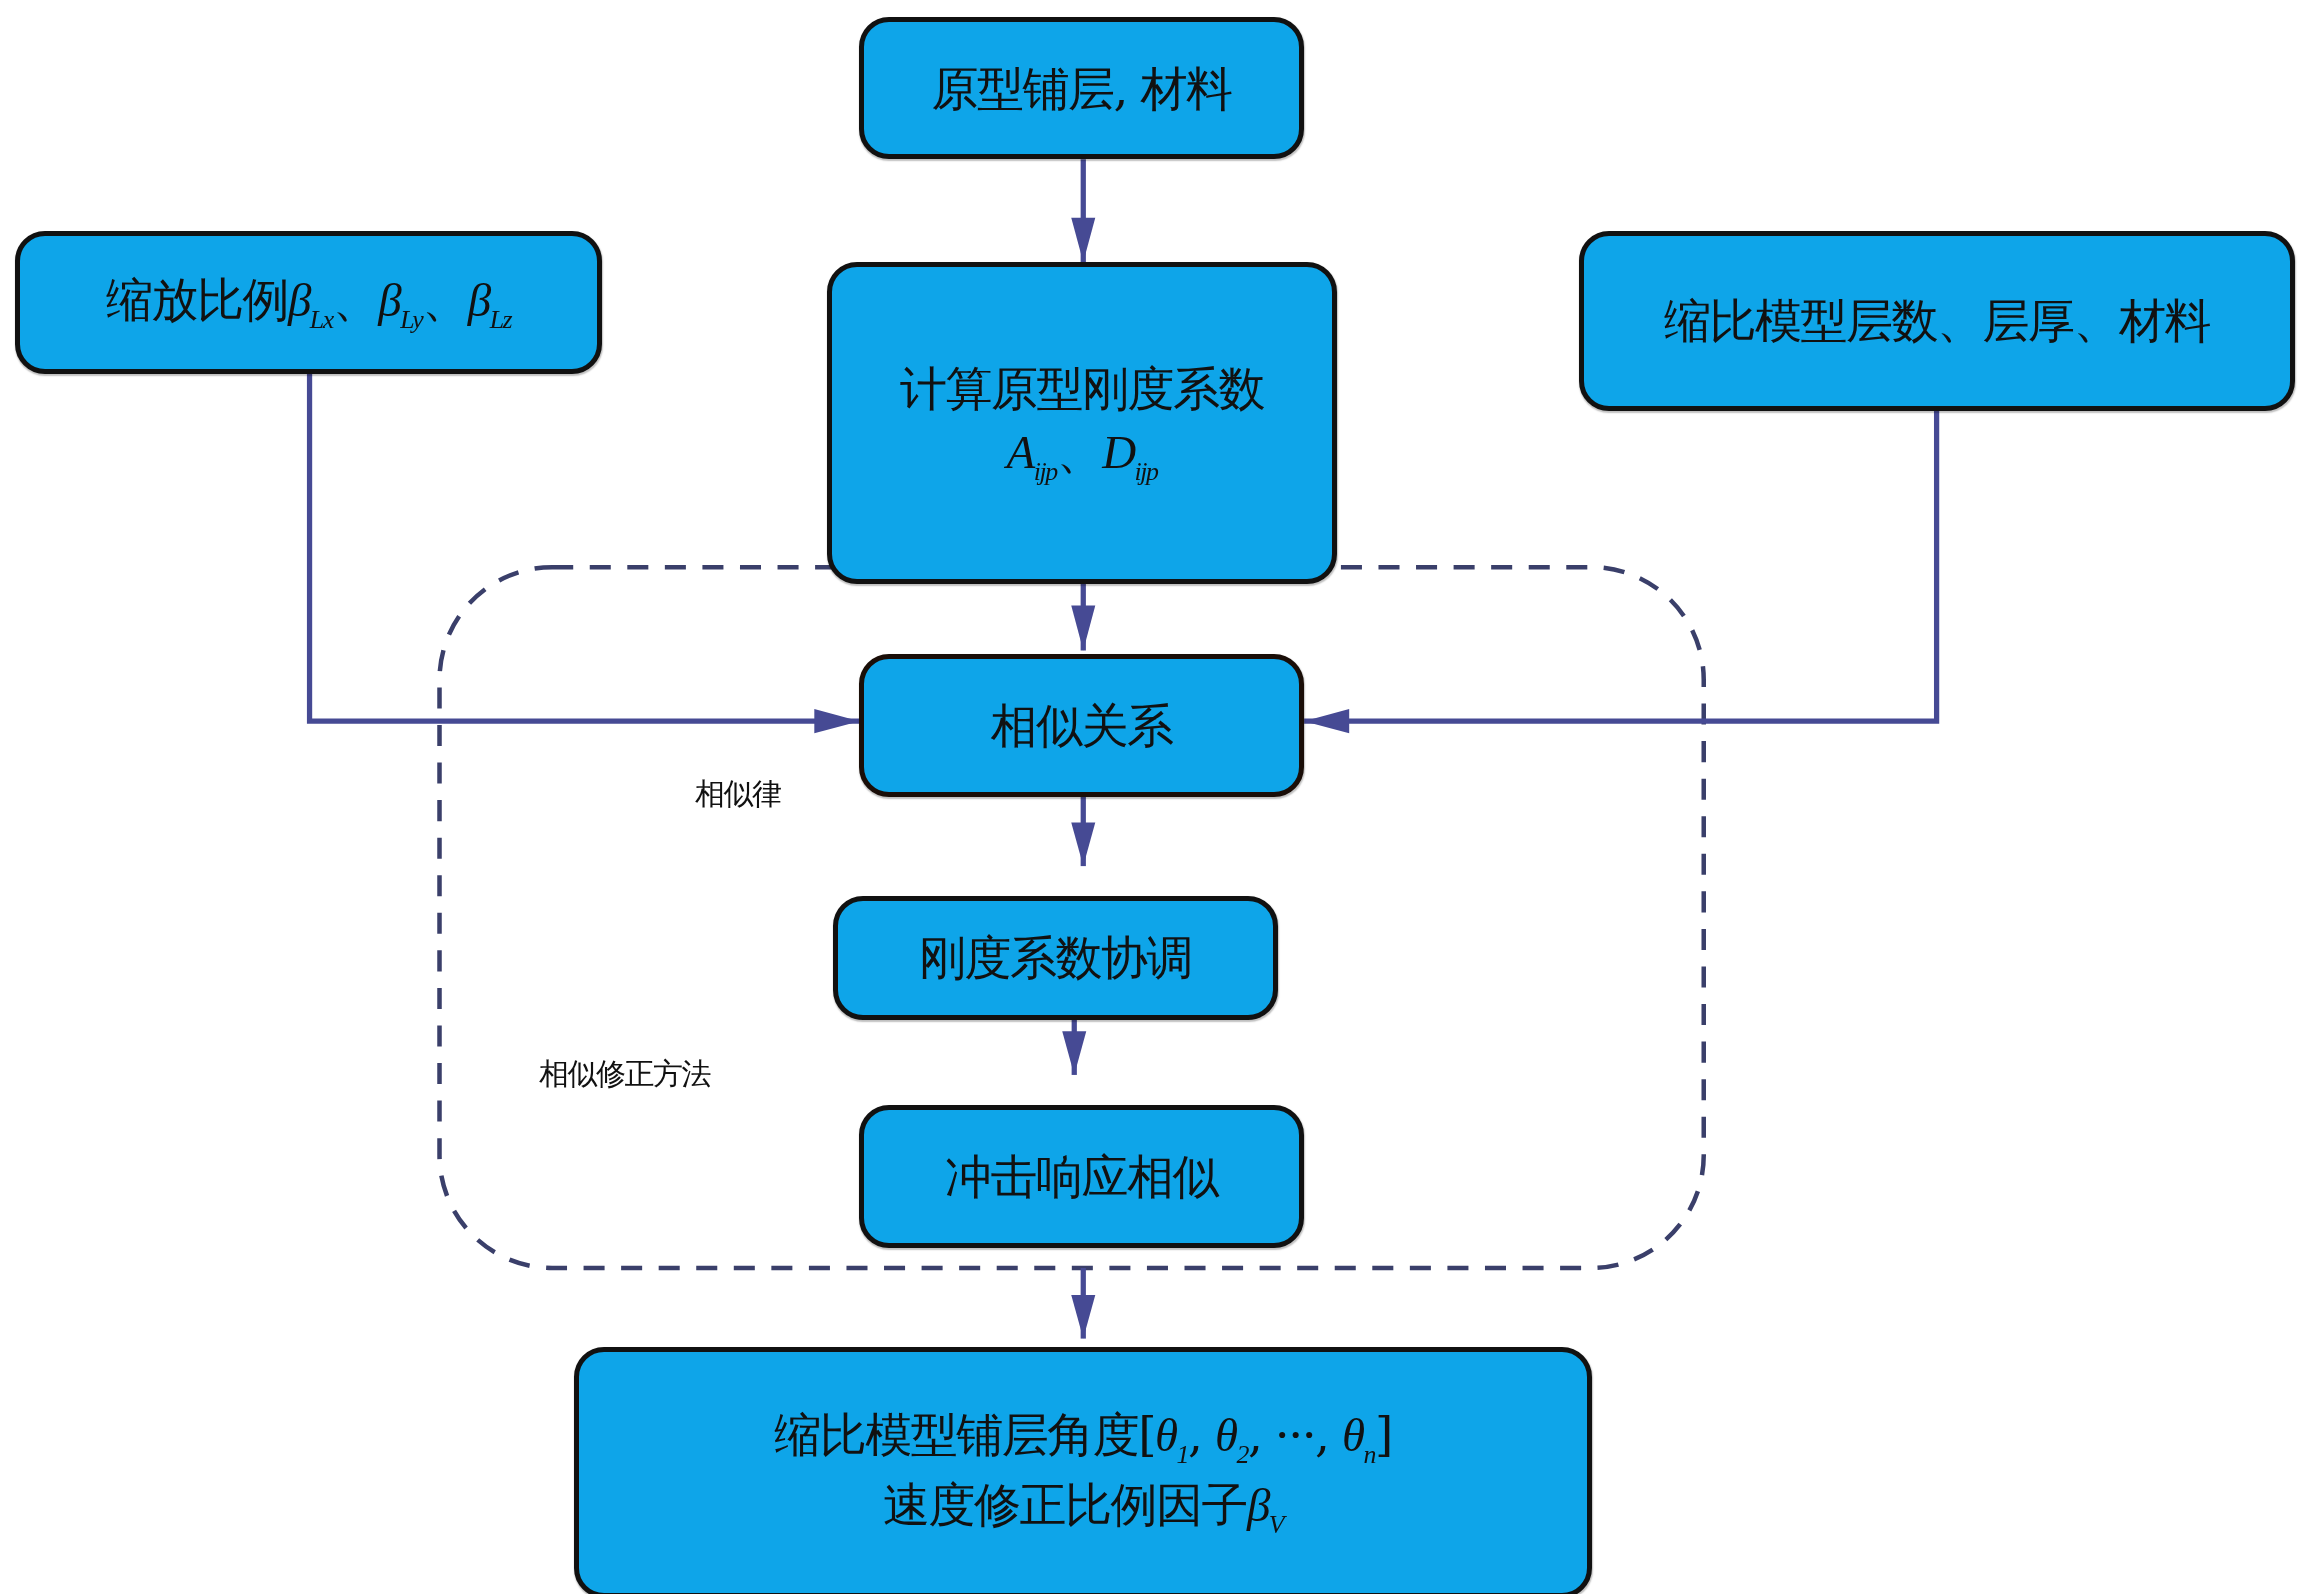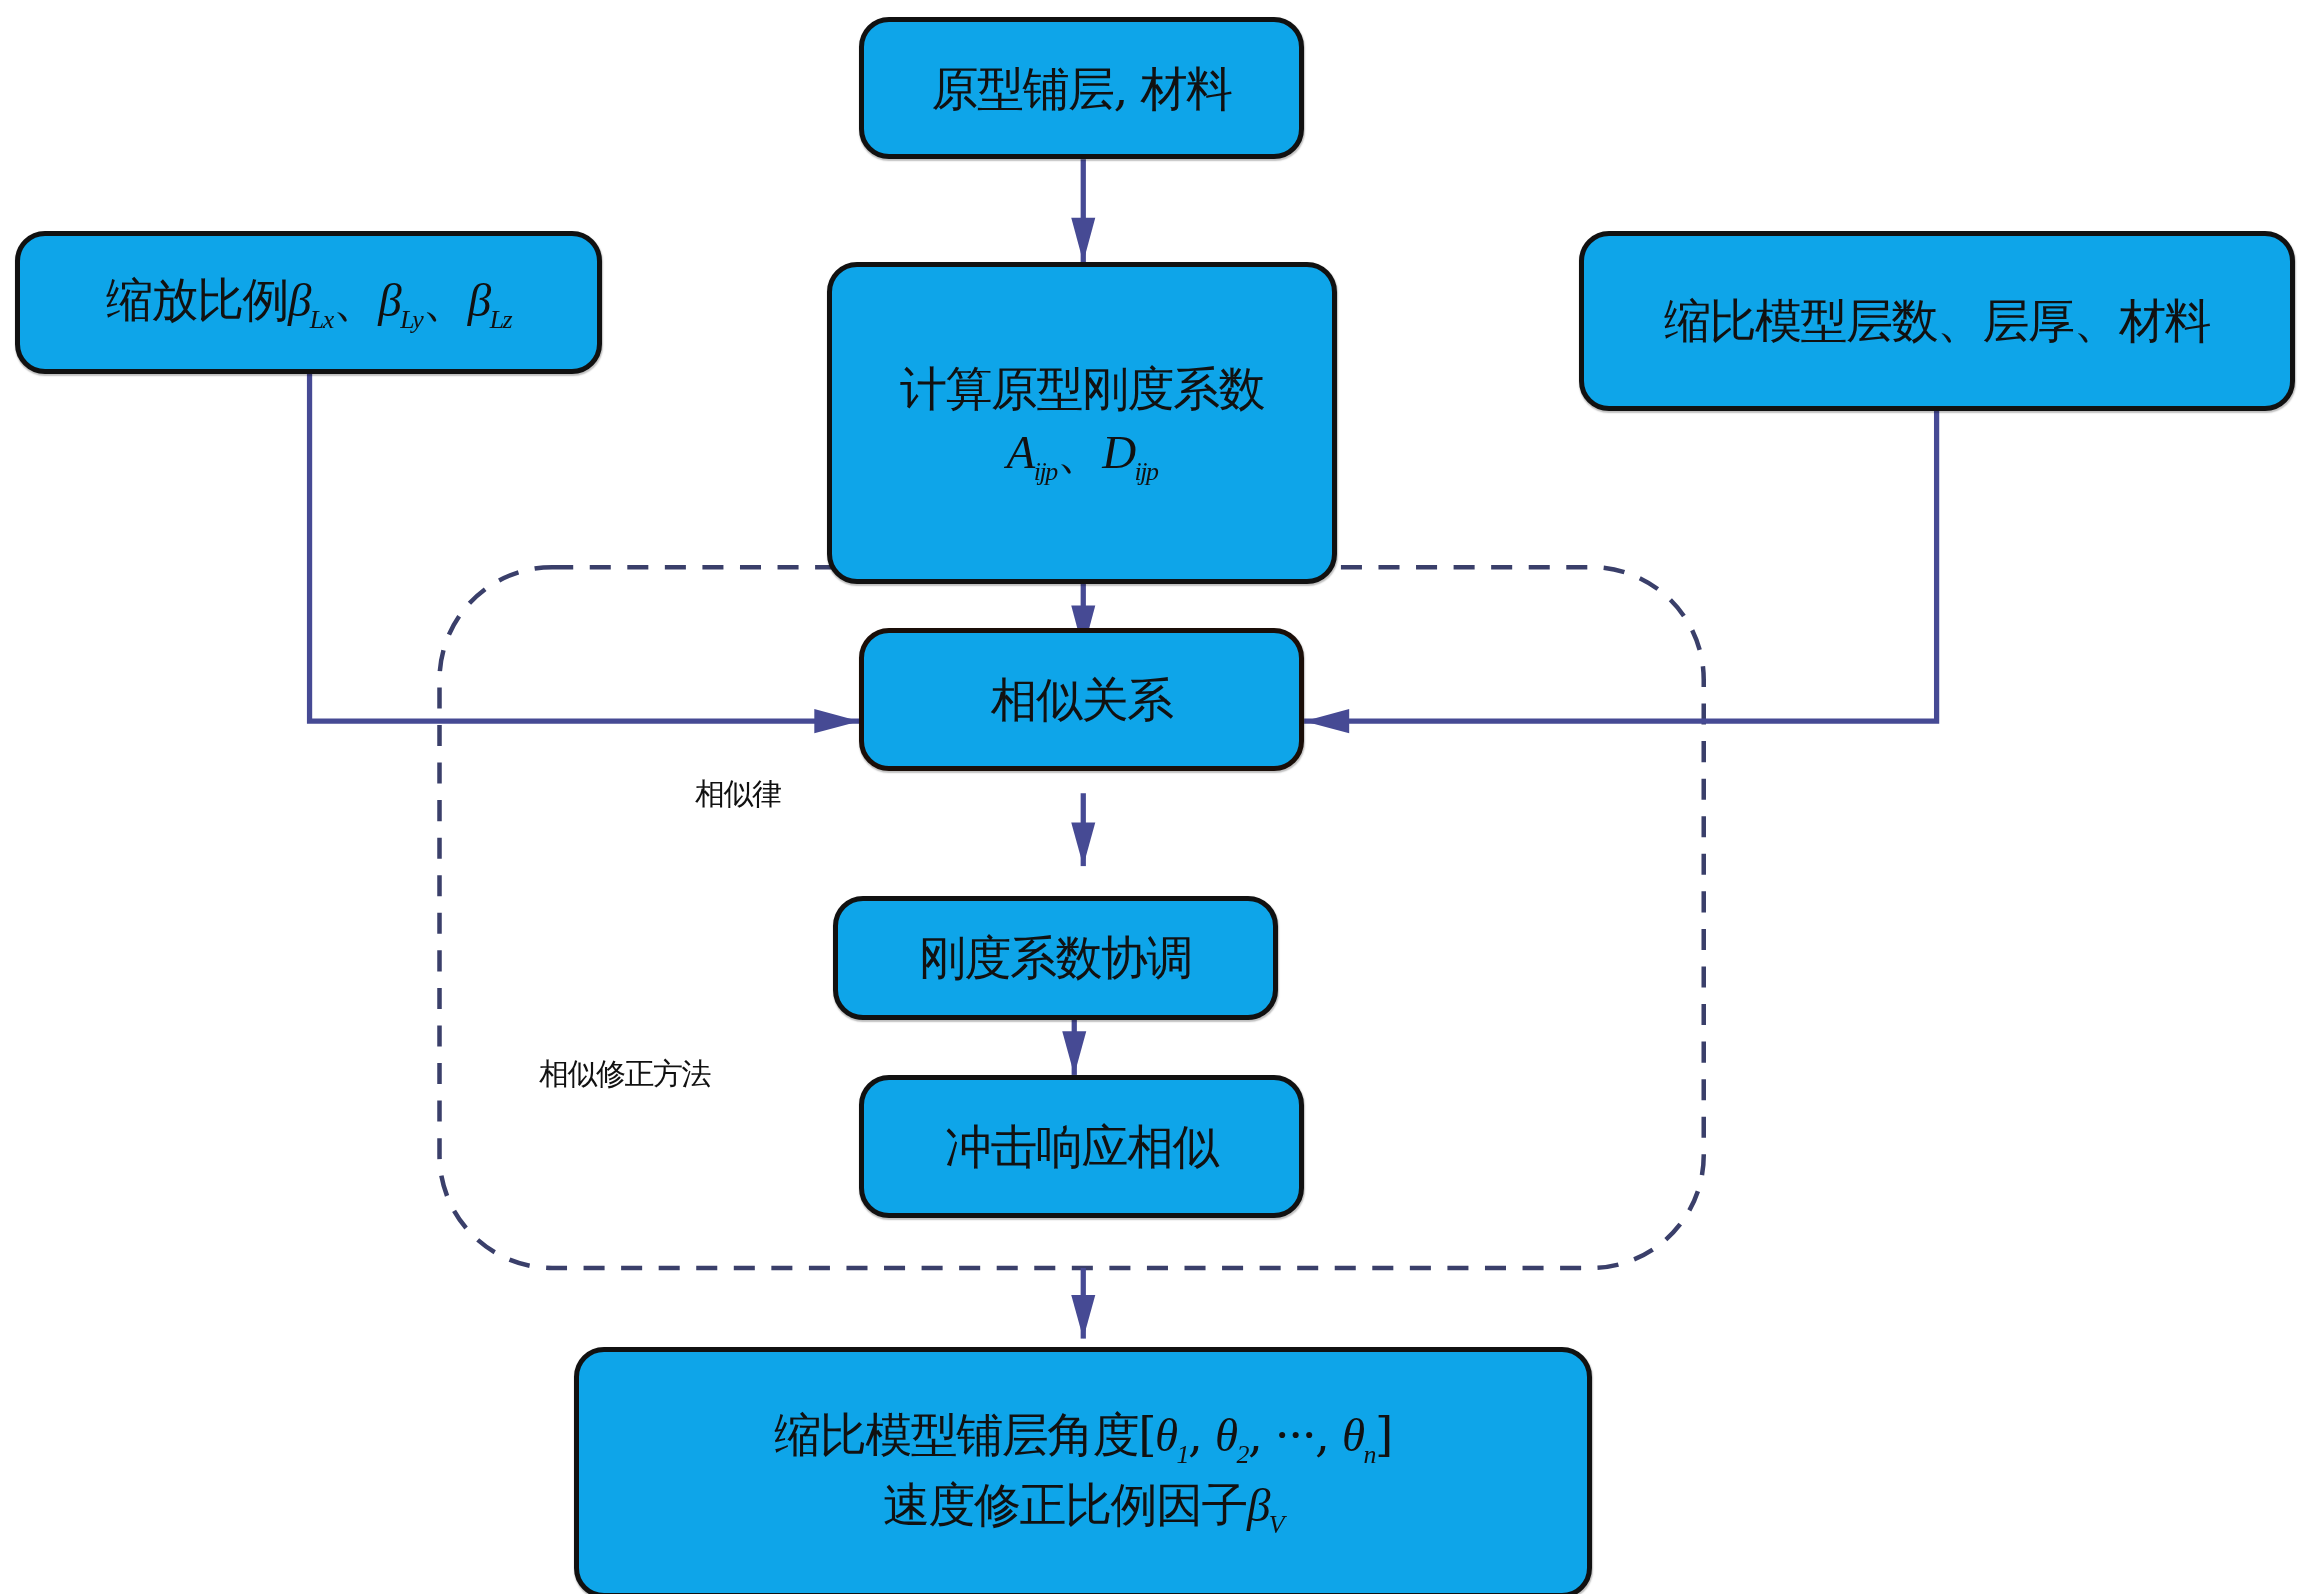--- a/index.html
+++ b/index.html
@@ -56,29 +56,29 @@
 
 <div class="box" style="left:1579px;top:231px;width:716px;height:180px;">
   <span class="txt">缩比模型层数、层厚、材料</span>
 </div>
 
 <div class="box" style="left:827px;top:262px;width:510px;height:322px;">
   <span class="txt">计算原型刚度系数</span>
   <span class="txt"><span class="math"><span>A</span><sub>ijp</sub></span><span>、</span><span class="math"><span>D</span><sub>ijp</sub></span></span>
 </div>
 
-<div class="box" style="left:859px;top:628px;width:445px;height:143px;border-color:#1a0e08;">
+<div class="box" style="left:859px;top:654px;width:445px;height:143px;border-color:#1a0e08;">
   <span class="txt">相似关系</span>
 </div>
 
 <div class="box" style="left:833px;top:866px;width:445px;height:124px;margin-top:30px;">
   <span class="txt">刚度系数协调</span>
 </div>
 
-<div class="box" style="left:859px;top:1075px;width:445px;height:143px;">
+<div class="box" style="left:859px;top:1105px;width:445px;height:143px;">
   <span class="txt">冲击响应相似</span>
 </div>
 
 <div class="box" style="left:574px;top:1339px;width:1018px;height:251px;margin-top:8px;">
   <span class="txt"><span>缩比模型铺层角度[</span><span class="math"><span>θ</span><sub>1</sub></span><span>, </span><span class="math"><span>θ</span><sub>2</sub></span><span>, </span><span>···</span><span>, </span><span class="math"><span>θ</span><sub>n</sub></span><span>]</span></span>
   <span class="txt"><span>速度修正比例因子</span><span class="math"><span>β</span><sub>V</sub></span></span>
 </div>
 
 <div class="label" style="left:695px;top:774px;">相似律</div>
 <div class="label" style="left:539px;top:1054px;">相似修正方法</div>

